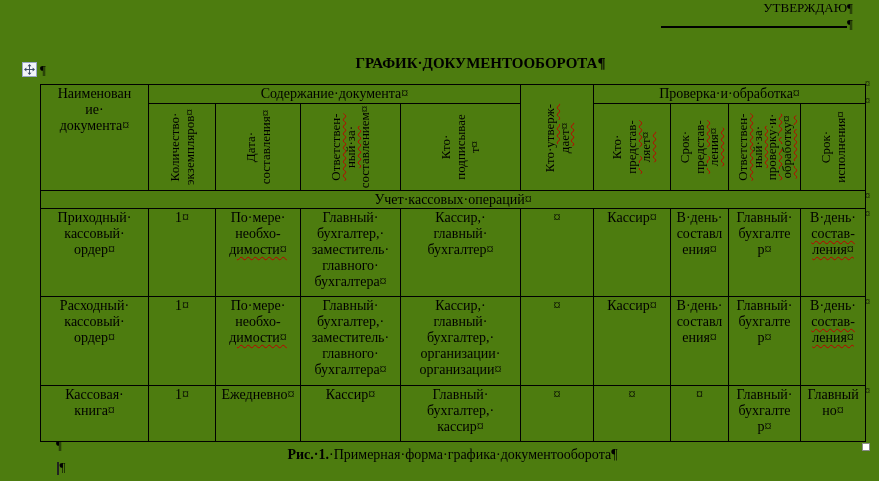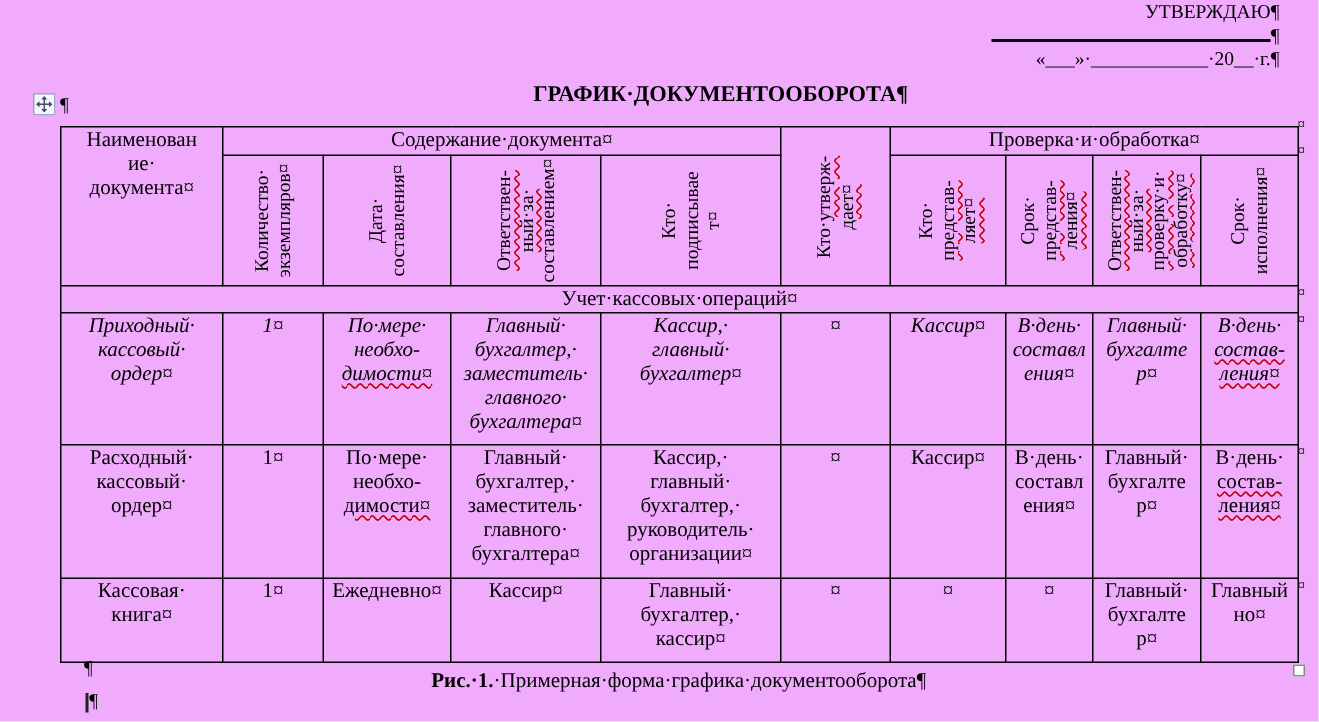--- a/index.html
+++ b/index.html
@@ -1,16 +1,16 @@
 <!DOCTYPE html>
 <html><head>
 <meta charset="utf-8">
 <style>
   html,body{margin:0;padding:0;background:#fff;}
-  .page{position:relative;width:879px;height:481px;background:#f0abfc;color:#000;
+  .page{position:relative;width:879px;height:481px;background:#4d7c0f;color:#000;
         font-family:"Liberation Serif","DejaVu Serif",serif;overflow:hidden;}
 
   
   .approval{position:absolute;top:0;right:26px;text-align:right;font-size:13px;line-height:15px;}
   .approval .sig-line{display:inline-block;width:186px;height:11px;border-bottom:2px solid #000;}
 
   
   .doc-title{position:absolute;top:55px;left:0;width:879px;text-align:center;
              font-weight:bold;font-size:15px;margin-left:41px;}
 
@@ -19,21 +19,21 @@
               background:#f3f5f9;display:flex;align-items:center;justify-content:center;}
   .anchor-pilcrow{position:absolute;left:40px;top:62px;font-size:13px;}
 
   
   table.doc{position:absolute;left:40px;top:84px;width:825px;border-collapse:collapse;table-layout:fixed;border-radius:11px;}
   table.doc td{border:1px solid #000;text-align:center;vertical-align:top;
                padding:1px 1px 0 1px;font-size:14px;line-height:16px;overflow:hidden;}
   tr.hdr1 td{height:17px;line-height:16px;}
   tr.hdr2 td{height:85px;}
   tr.section td{height:16px;}
-  tr.r4 td{height:86px;font-style:italic;}
+  tr.r4 td{height:86px;}
   tr.r5 td{height:87px;margin-left:15px;}
   tr.r6 td{height:54px;}
   td.vcell{position:relative;padding:0;}
   .rot{position:absolute;left:50%;top:50%;transform:translate(-50%,-50%) rotate(-90deg);
        font-size:13px;line-height:14.5px;text-align:center;white-space:nowrap;}
   .rot.sub{width:84px;}
   .rot.tall{width:102px;}
   .ln{display:block;}
   .wavy{text-decoration-line:underline;text-decoration-style:wavy;
         text-decoration-color:#c00000;text-decoration-thickness:1px;text-underline-offset:2px;}
@@ -51,21 +51,20 @@
   .caption{position:absolute;left:40px;top:447px;width:825px;text-align:center;font-size:14px;}
 </style>
 </head>
 <body>
 
 <div class="page">
 
   <div class="approval">
     <div>УТВЕРЖДАЮ¶</div>
     <div><span class="sig-line"></span><span>¶</span></div>
-    <div>«___»·____________·20__·г.¶</div>
   </div>
 
   <div class="doc-title">ГРАФИК·ДОКУМЕНТООБОРОТА¶</div>
 
   <div class="tbl-handle">
     <svg width="11" height="11" viewBox="0 0 14 14">
       <path d="M7 0 L9.5 3 H4.5 Z M7 14 L4.5 11 H9.5 Z M0 7 L3 4.5 V9.5 Z M14 7 L11 9.5 V4.5 Z" fill="#3b4a66"></path>
       <path d="M7 2 V12 M2 7 H12" stroke="#3b4a66" stroke-width="1.2"></path>
     </svg>
   </div>
@@ -231,21 +230,21 @@
             <div class="ln"><span>Главный·</span></div>
             <div class="ln"><span>бухгалтер,·</span></div>
             <div class="ln"><span>заместитель·</span></div>
             <div class="ln"><span>главного·</span></div>
             <div class="ln"><span>бухгалтера¤</span></div>
           </td>
           <td>
             <div class="ln"><span>Кассир,·</span></div>
             <div class="ln"><span>главный·</span></div>
             <div class="ln"><span>бухгалтер,·</span></div>
-            <div class="ln"><span>руководитель·</span></div>
+            <div class="ln"><span>организации·</span></div>
             <div class="ln"><span>организации¤</span></div>
           </td>
           <td>
             <div class="ln"><span>¤</span></div>
           </td>
           <td>
             <div class="ln"><span>Кассир¤</span></div>
           </td>
           <td>
             <div class="ln"><span>В·день·</span></div>

